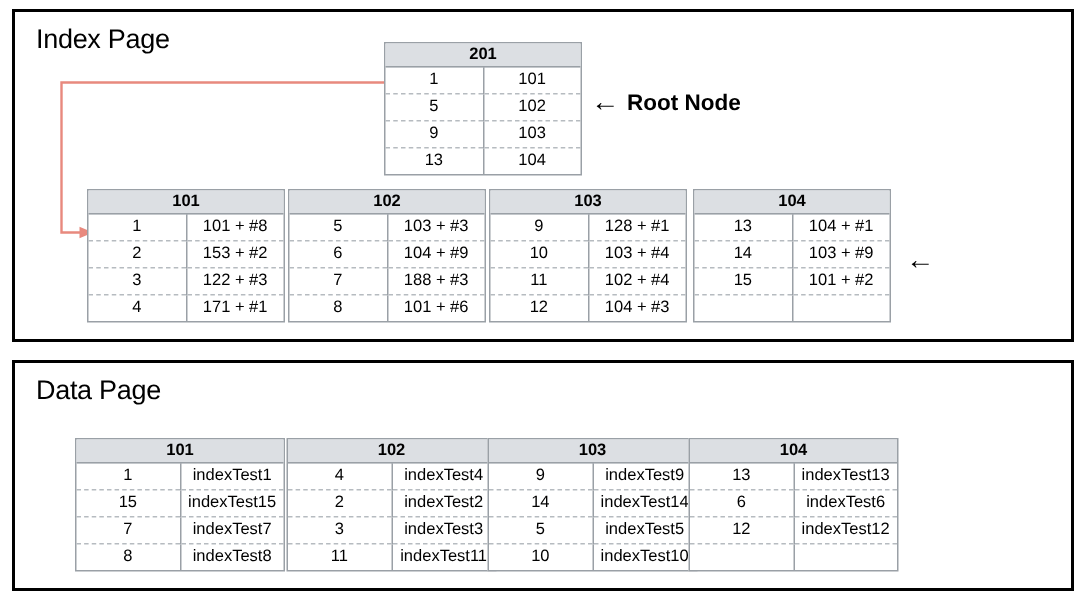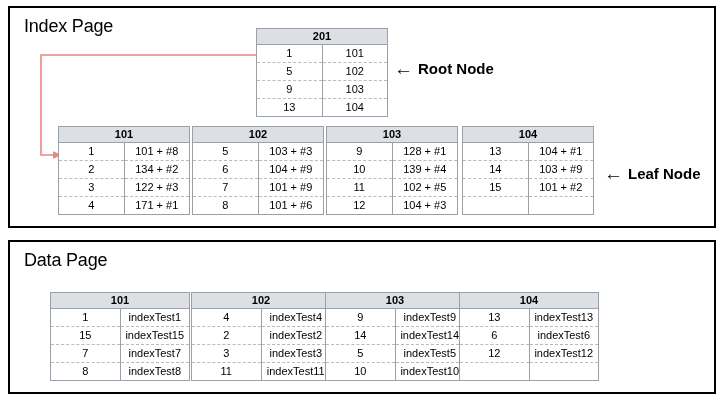--- a/index.html
+++ b/index.html
@@ -192,21 +192,21 @@
           <th colspan="2">101</th>
         </tr>
       </thead>
     <tbody>
       <tr>
         <td class="keycol">1</td>
         <td>101 + #8</td>
       </tr>
       <tr>
         <td class="keycol">2</td>
-        <td>134 + #2</td>
+        <td>153 + #2</td>
       </tr>
       <tr>
         <td class="keycol">3</td>
         <td>122 + #3</td>
       </tr>
       <tr>
         <td class="keycol">4</td>
         <td>171 + #1</td>
       </tr>
     </tbody>
@@ -224,21 +224,21 @@
       <tr>
         <td class="keycol">5</td>
         <td>103 + #3</td>
       </tr>
       <tr>
         <td class="keycol">6</td>
         <td>104 + #9</td>
       </tr>
       <tr>
         <td class="keycol">7</td>
-        <td>101 + #9</td>
+        <td>188 + #3</td>
       </tr>
       <tr>
         <td class="keycol">8</td>
         <td>101 + #6</td>
       </tr>
     </tbody>
   </table>
 </div>
 
 <div class="node-table leaf" id="leaf-103">
@@ -248,25 +248,25 @@
           <th colspan="2">103</th>
         </tr>
       </thead>
     <tbody>
       <tr>
         <td class="keycol">9</td>
         <td>128 + #1</td>
       </tr>
       <tr>
         <td class="keycol">10</td>
-        <td>139 + #4</td>
+        <td>103 + #4</td>
       </tr>
       <tr>
         <td class="keycol">11</td>
-        <td>102 + #5</td>
+        <td>102 + #4</td>
       </tr>
       <tr>
         <td class="keycol">12</td>
         <td>104 + #3</td>
       </tr>
     </tbody>
   </table>
 </div>
 
 <div class="node-table leaf" id="leaf-104">
@@ -292,21 +292,20 @@
       <tr>
         <td class="keycol empty"></td>
         <td class="empty"></td>
       </tr>
     </tbody>
   </table>
 </div>
 
 <div class="callout" id="leaf-callout">
   <span class="arrow-glyph">←</span>
-  <span>Leaf Node</span>
 </div>
 
 <div class="panel" id="data-panel">
   <div class="panel-title">Data Page</div>
 </div>
 
 <div class="node-table datatbl" id="data-101">
   <table>
     <thead>
         <tr>

